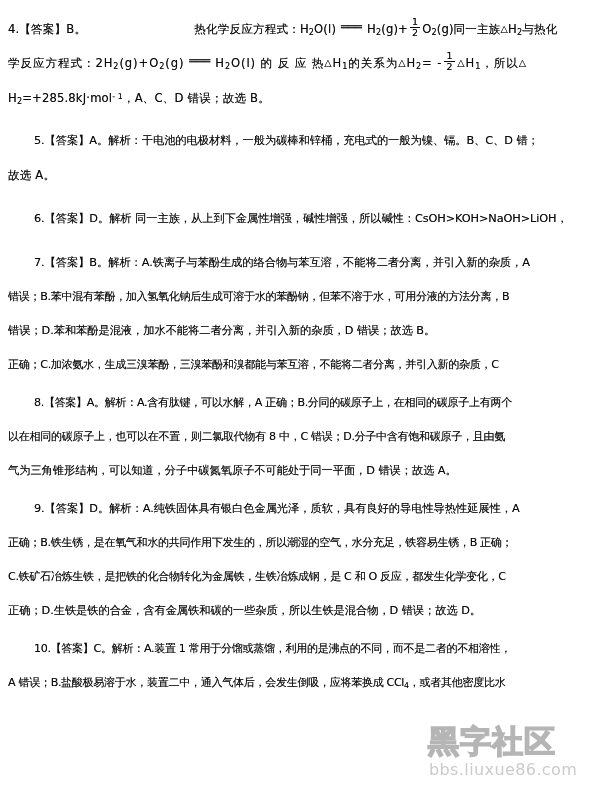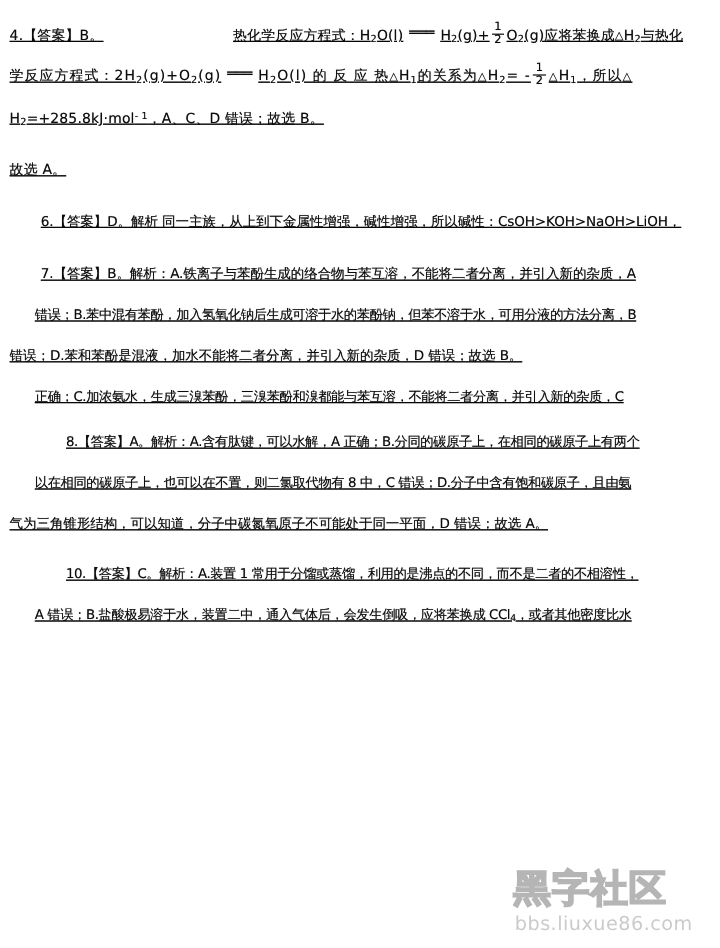--- a/index.html
+++ b/index.html
@@ -15,21 +15,20 @@
     overflow: hidden;
     position: relative;
   }
   .page {
     position: relative;
     width: 600px;
     height: 790px;
     box-sizing: border-box;
     padding: 12px 24px 0 8px;
     filter: contrast(1.05);
-    text-decoration: underline;
   }
   .qblock {
     margin-bottom: 0;
   }
   .line {
     font-size: 11.6px;
     line-height: 34px;
     height: 34px;
     white-space: nowrap;
     letter-spacing: 0.15px;
@@ -42,21 +41,20 @@
   .line.wide {
     letter-spacing: 0.9px;
   }
   .line.tight {
     letter-spacing: -0.1px;
     font-size: 11.3px;
   }
   .line.xtight {
     letter-spacing: -0.35px;
     font-size: 11.1px;
-    margin-left: 21px;
   }
   .gap {
     height: 10px;
   }
   .gap-sm {
     height: 4px;
   }
   sub {
     font-size: 0.7em;
     vertical-align: -0.22em;
@@ -133,30 +131,31 @@
     white-space: nowrap;
     font-family: "DejaVu Sans", "Liberation Sans", sans-serif;
   }
 </style>
 </head>
 <body>
 
 <div class="page">
 
   <div class="qblock">
-    <div class="line"><span>4.【答案】B。</span><span class="spacer-tab"></span><span>热化学反应方程式：H</span><sub>2</sub><span>O(l)</span><span class="eq">═══</span><span>H</span><sub>2</sub><span>(g)+</span><span class="frac"><span class="num">1</span><span class="den">2</span></span><span>O</span><sub>2</sub><span>(g)应将苯换成</span><span class="delta">△</span><span>H</span><sub>2</sub><span>与热化</span></div>
+    <div class="line"><span>4.【答案】B。</span><span class="spacer-tab"></span><span>热化学反应方程式：H</span><sub>2</sub><span>O(l)</span><span class="eq">═══</span><span>H</span><sub>2</sub><span>(g)+</span><span class="frac"><span class="num">1</span><span class="den">2</span></span><span>O</span><sub>2</sub><span>(g)同一主族</span><span class="delta">△</span><span>H</span><sub>2</sub><span>与热化</span></div>
 
     <div class="line wide"><span>学反应方程式：2H</span><sub>2</sub><span>(g)+O</span><sub>2</sub><span>(g)</span><span class="eq">═══</span><span>H</span><sub>2</sub><span>O(l) 的 反 应 热</span><span class="delta">△</span><span>H</span><sub>1</sub><span>的关系为</span><span class="delta">△</span><span>H</span><sub>2</sub><span>= -</span><span class="frac"><span class="num">1</span><span class="den">2</span></span><span class="delta">△</span><span>H</span><sub>1</sub><span>，所以</span><span class="delta">△</span></div>
 
     <div class="line"><span>H</span><sub>2</sub><span>=+285.8kJ·mol</span><sup>- 1</sup><span>，A、C、D 错误；故选 B。</span></div>
   </div>
 
   <div class="gap"></div>
 
   <div class="qblock">
+    <div class="line indent tight">5.【答案】A。解析：干电池的电极材料，一般为碳棒和锌桶，充电式的一般为镍、镉。B、C、D 错；</div>
     <div class="line">故选 A。</div>
   </div>
 
   <div class="gap"></div>
 
   <div class="qblock">
     <div class="line indent tight">6.【答案】D。解析 同一主族，从上到下金属性增强，碱性增强，所以碱性：CsOH&gt;KOH&gt;NaOH&gt;LiOH，</div>
   </div>
 
   <div class="gap"></div>
@@ -171,20 +170,26 @@
   <div class="gap-sm"></div>
 
   <div class="qblock">
     <div class="line indent xtight">8.【答案】A。解析：A.含有肽键，可以水解，A 正确；B.分同的碳原子上，在相同的碳原子上有两个</div>
     <div class="line xtight">以在相同的碳原子上，也可以在不置，则二氯取代物有 8 中，C 错误；D.分子中含有饱和碳原子，且由氨</div>
     <div class="line tight">气为三角锥形结构，可以知道，分子中碳氮氧原子不可能处于同一平面，D 错误；故选 A。</div>
   </div>
 
   <div class="gap-sm"></div>
 
+  <div class="qblock">
+    <div class="line indent tight">9.【答案】D。解析：A.纯铁固体具有银白色金属光泽，质软，具有良好的导电性导热性延展性，A</div>
+    <div class="line xtight">正确；B.铁生锈，是在氧气和水的共同作用下发生的，所以潮湿的空气，水分充足，铁容易生锈，B 正确；</div>
+    <div class="line xtight">C.铁矿石冶炼生铁，是把铁的化合物转化为金属铁，生铁冶炼成钢，是 C 和 O 反应，都发生化学变化，C</div>
+    <div class="line tight">正确；D.生铁是铁的合金，含有金属铁和碳的一些杂质，所以生铁是混合物，D 错误；故选 D。</div>
+  </div>
 
   <div class="gap-sm"></div>
 
   <div class="qblock">
     <div class="line indent xtight">10.【答案】C。解析：A.装置 1 常用于分馏或蒸馏，利用的是沸点的不同，而不是二者的不相溶性，</div>
     <div class="line xtight"><span>A 错误；B.盐酸极易溶于水，装置二中，通入气体后，会发生倒吸，应将苯换成 CCl</span><sub>4</sub><span>，或者其他密度比水</span></div>
   </div>
 
   <div class="watermark">
     <div class="wm-chars">黑字社区</div>

